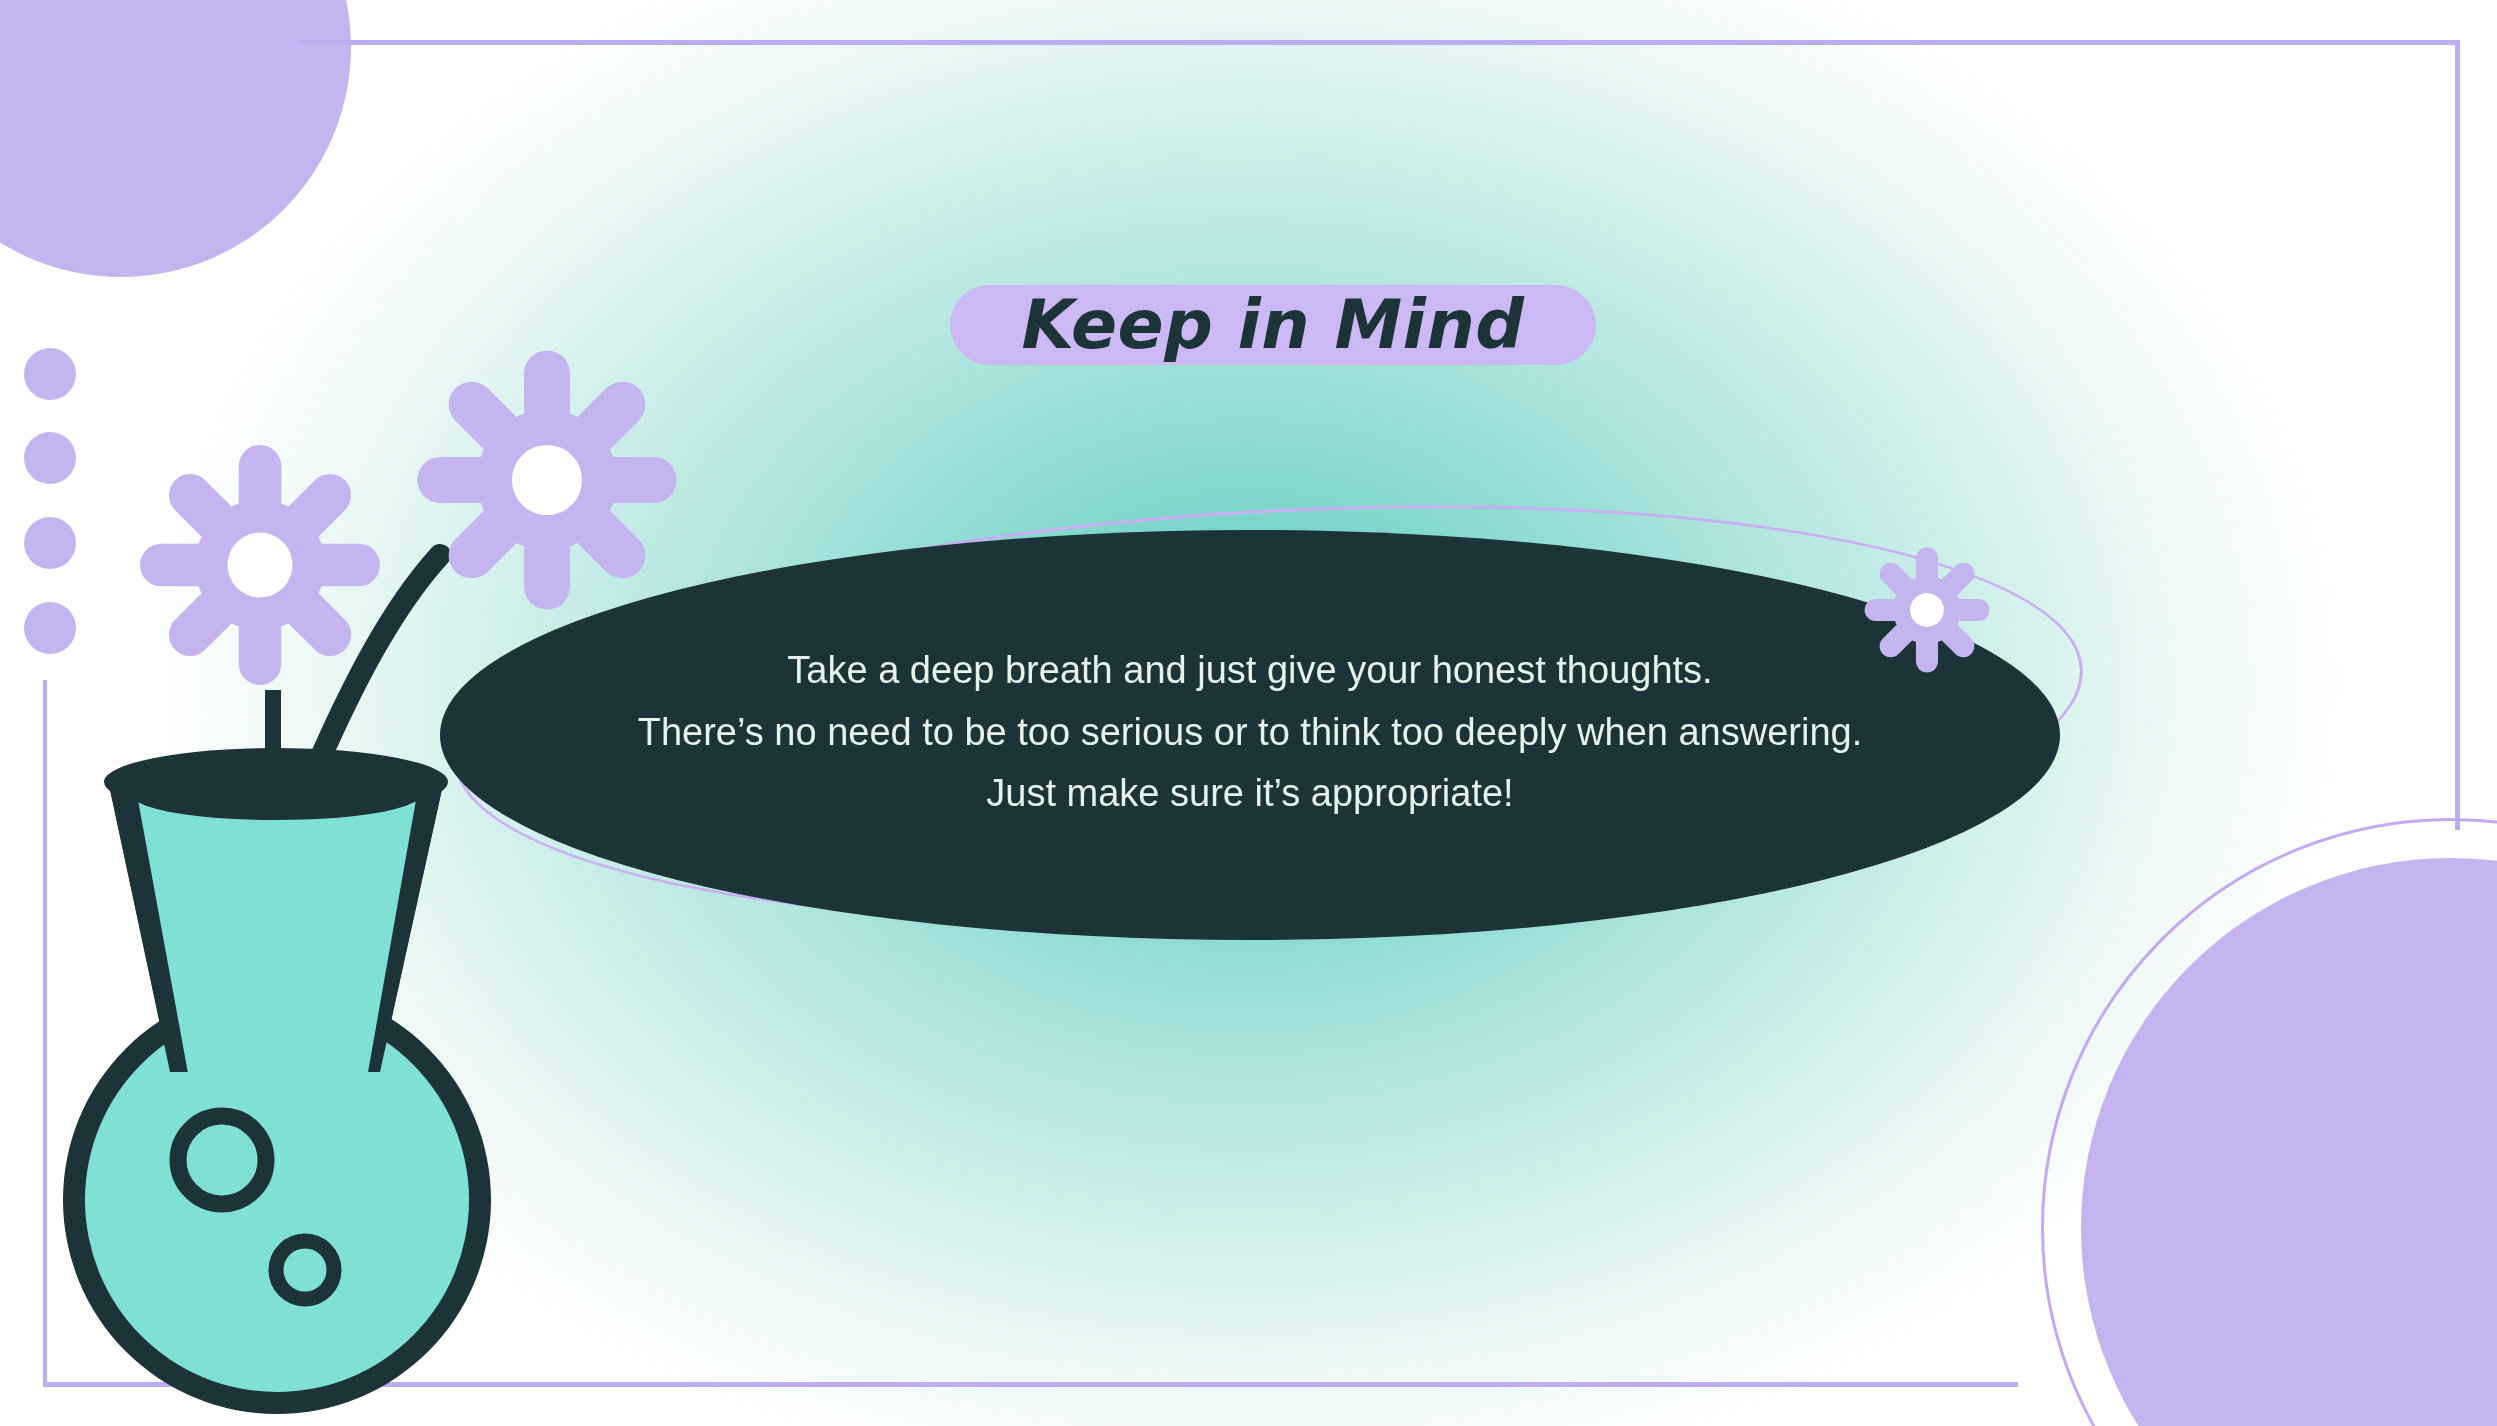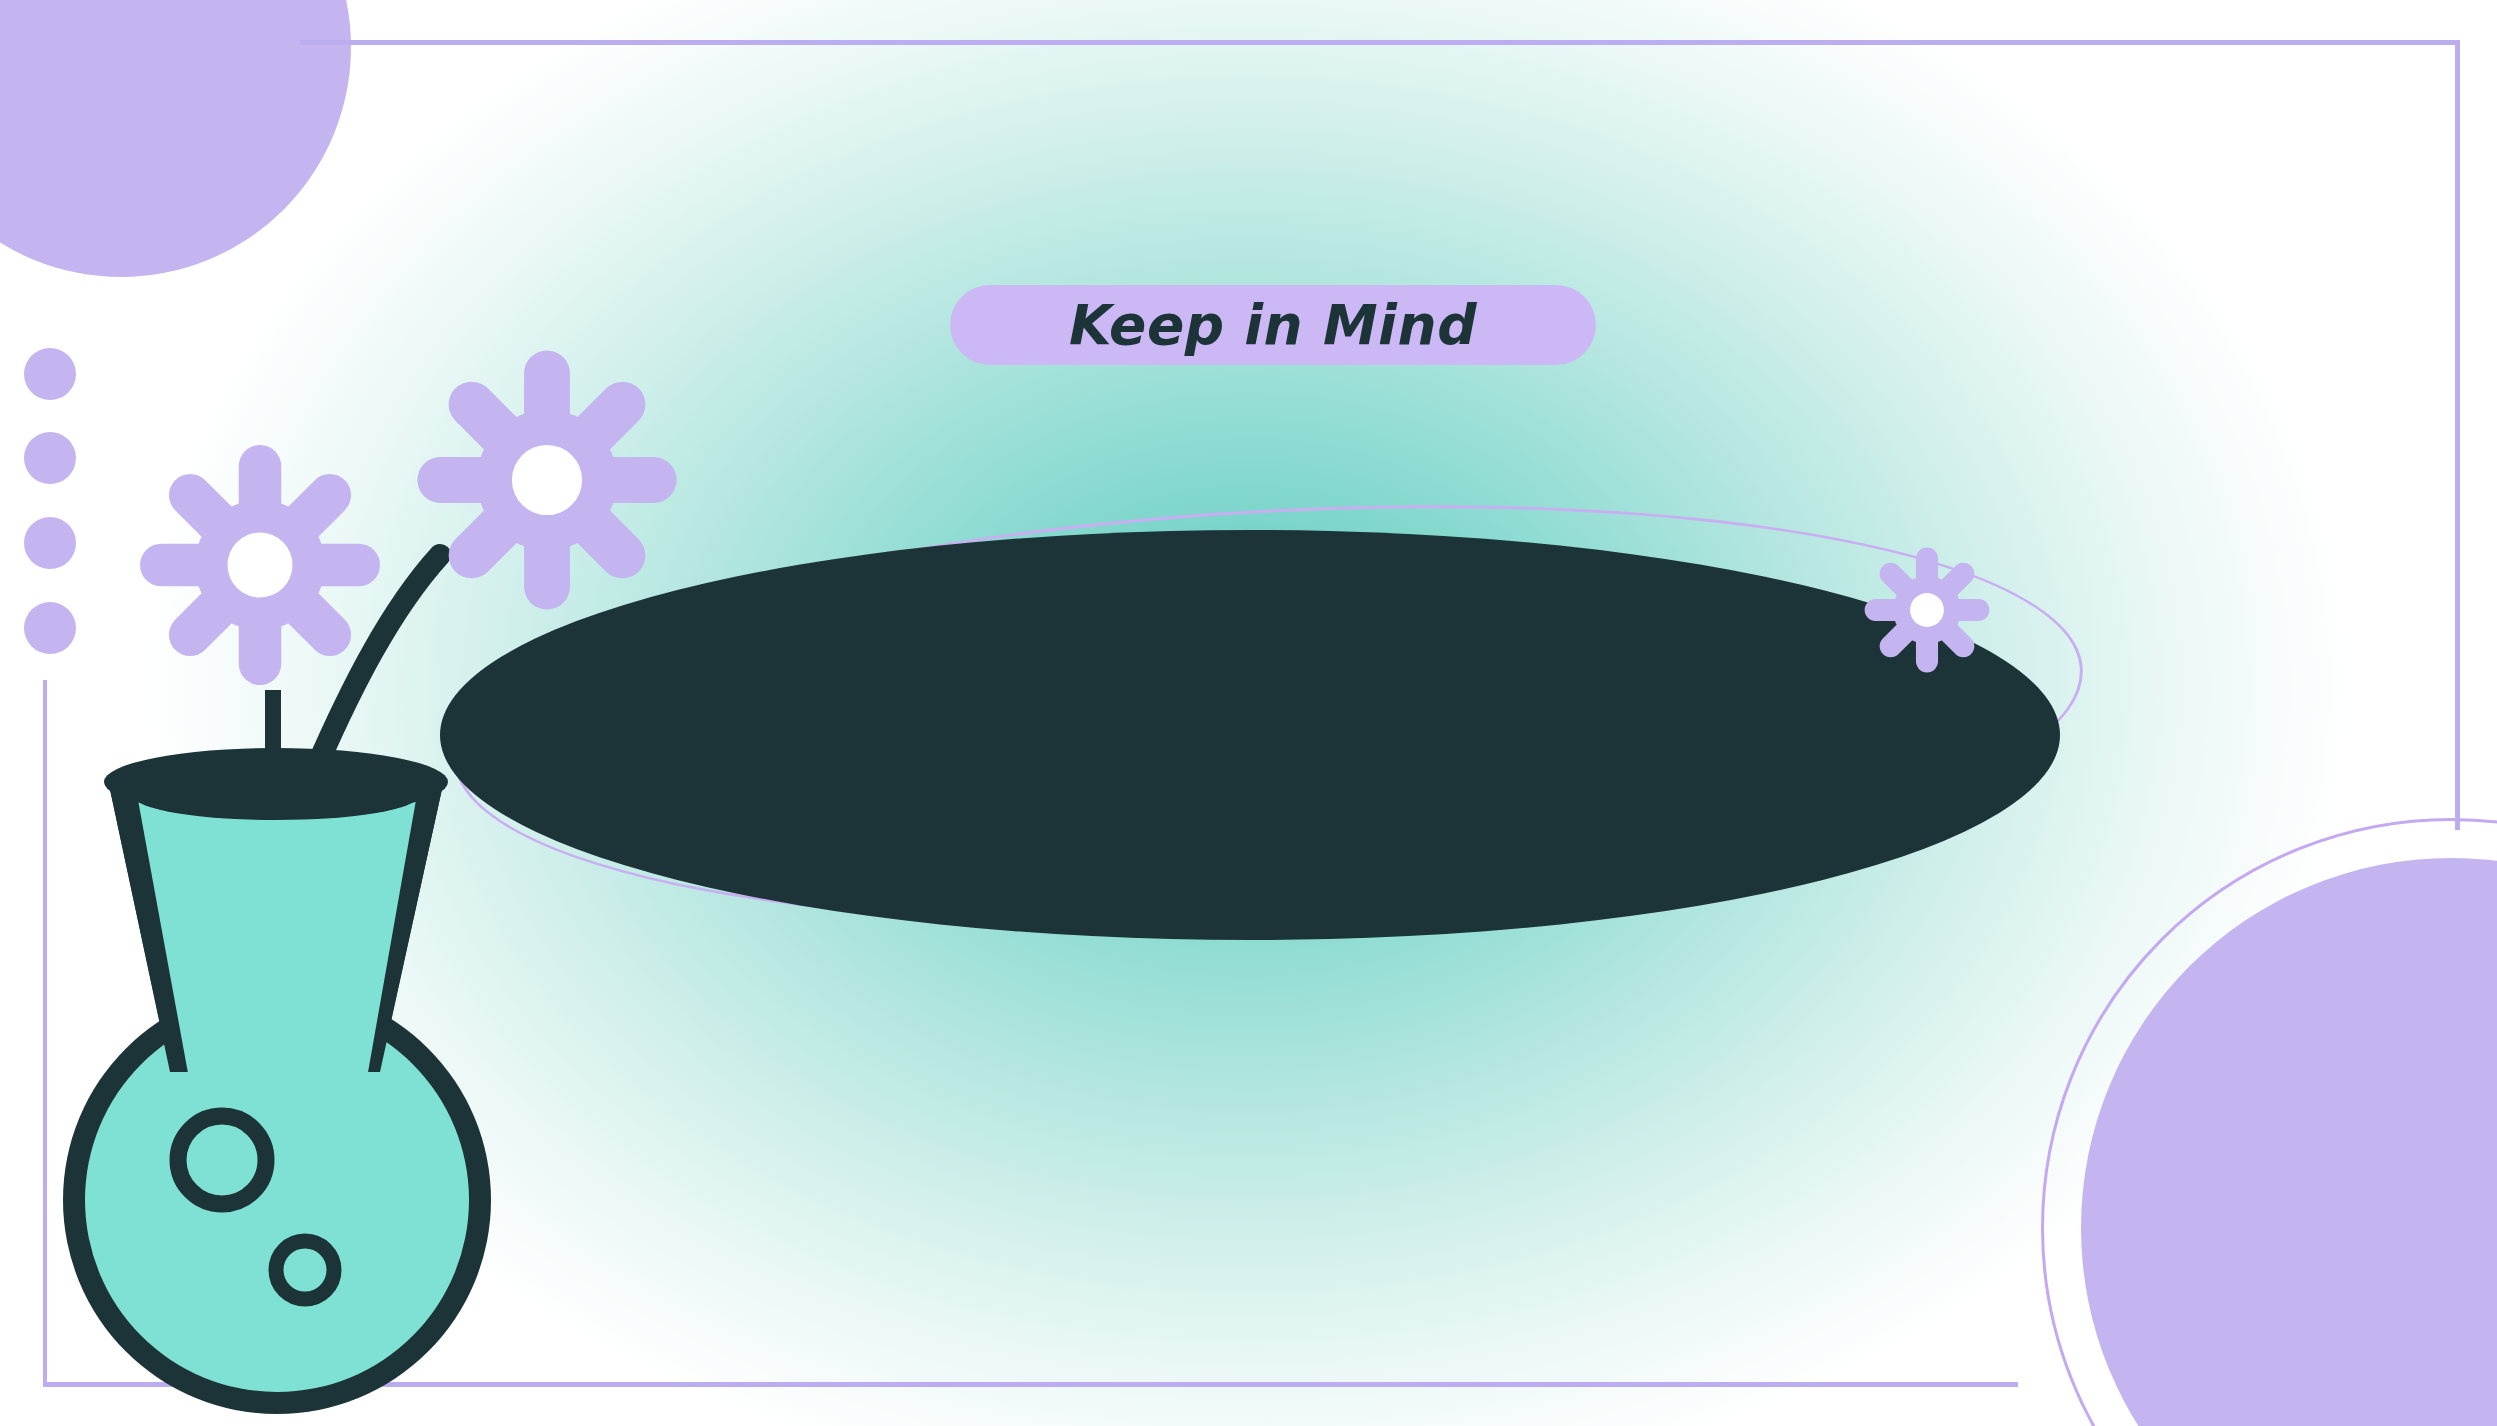--- a/index.html
+++ b/index.html
@@ -99,21 +99,21 @@
     width: 646px;
     height: 80px;
     background: #cbb8f5;
     border-radius: 40px;
     display: flex;
     align-items: center;
     justify-content: center;
   }
   .title-text {
     font-family: "DejaVu Sans", sans-serif;
-    font-size: 55px;
+    font-size: 68px;
     font-weight: 700;
     font-style: italic;
     color: #1c3338;
     letter-spacing: 0.5px;
     white-space: nowrap;
     line-height: 1;
   }
 
   
   .ellipse-outline {
@@ -226,20 +226,23 @@
         <rect x="56" y="41.5" width="42" height="17" rx="8.5" transform="rotate(45 50 50)"></rect>
         <circle cx="50" cy="50" r="26"></circle>
       </g>
       <circle cx="50" cy="50" r="13" fill="#ffffff"></circle>
     </svg>
   </div>
 
   <div class="ellipse-outline"></div>
   <div class="ellipse-dark"></div>
 
+  <div class="body-text">Take a deep breath and just give your honest thoughts.
+There’s no need to be too serious or to think too deeply when answering.
+Just make sure it’s appropriate!</div>
 
   <div class="flower" style="left:1862px; top:545px;">
     <svg width="130" height="130" viewBox="0 0 100 100">
       <g fill="#c4b5f0">
         <rect x="41.5" y="2" width="17" height="42" rx="8.5"></rect>
         <rect x="41.5" y="56" width="17" height="42" rx="8.5"></rect>
         <rect x="2" y="41.5" width="42" height="17" rx="8.5"></rect>
         <rect x="56" y="41.5" width="42" height="17" rx="8.5"></rect>
         <rect x="41.5" y="2" width="17" height="42" rx="8.5" transform="rotate(45 50 50)"></rect>
         <rect x="41.5" y="56" width="17" height="42" rx="8.5" transform="rotate(45 50 50)"></rect>

